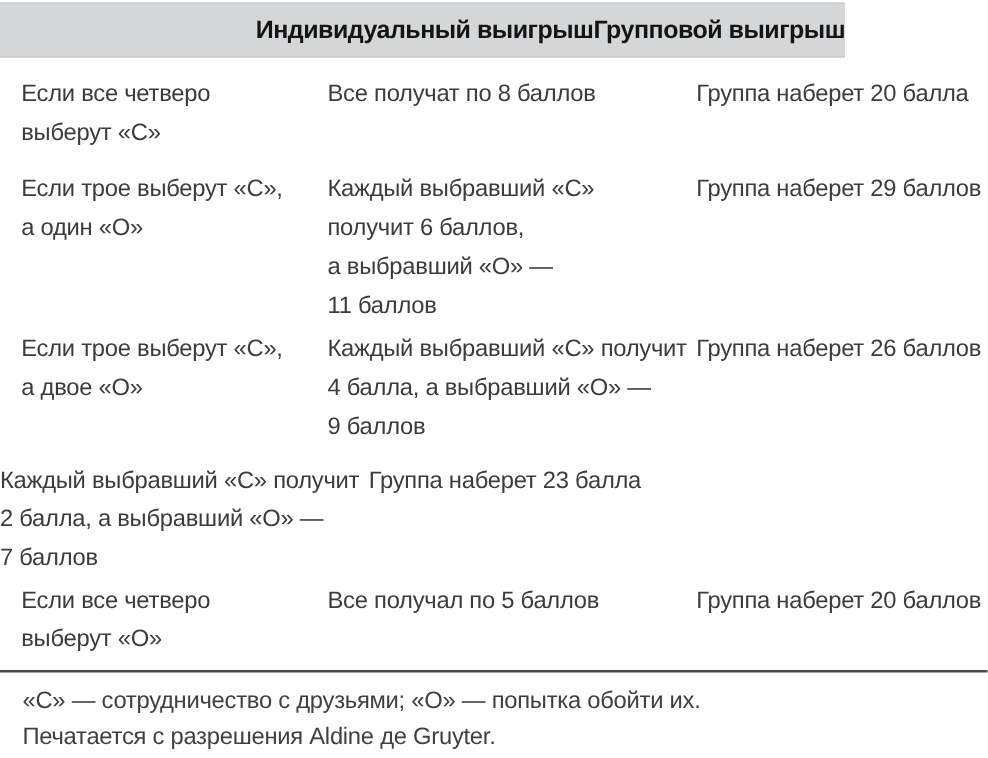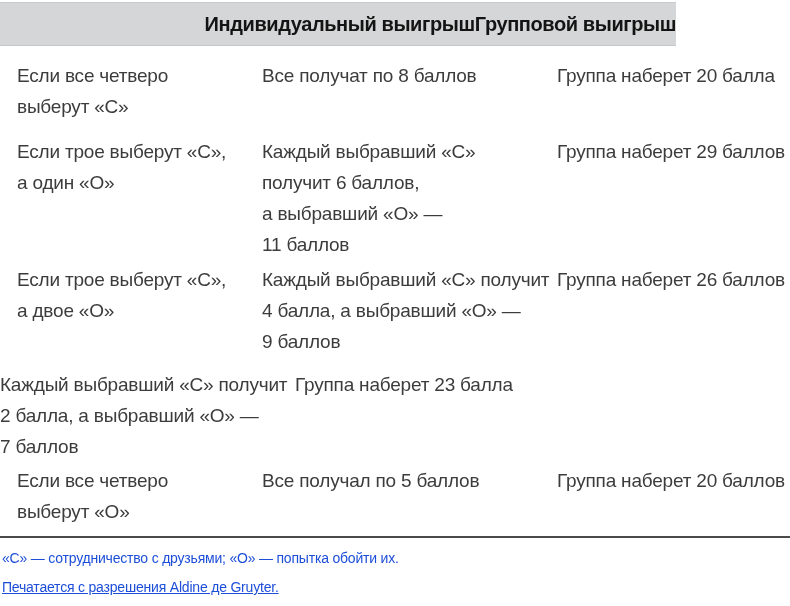--- a/index.html
+++ b/index.html
@@ -68,28 +68,28 @@
     position: absolute;
     left: 0;
     top: 536px;
     width: 790px;
     height: 2px;
     background: #4a4a4a;
   }
   
   .fn {
     position: absolute;
-    left: 2px;
-    font-size: 14px;
+    left: 18px;
+    font-size: 19px;
     letter-spacing: -0.2px;
-    color: #1d4ed8;
+    color: #404040;
     white-space: pre;
   }
   .fn1 { top: 550px; }
-  .fn2 { top: 579px; text-decoration: underline; }
+  .fn2 { top: 579px; }
 </style>
 </head>
 <body>
 
 <div class="page">
 
   <div class="thead">
     <div class="cell c1"></div>
     <div class="cell c2">Индивидуальный выигрыш</div>
     <div class="cell c3">Групповой выигрыш</div>

